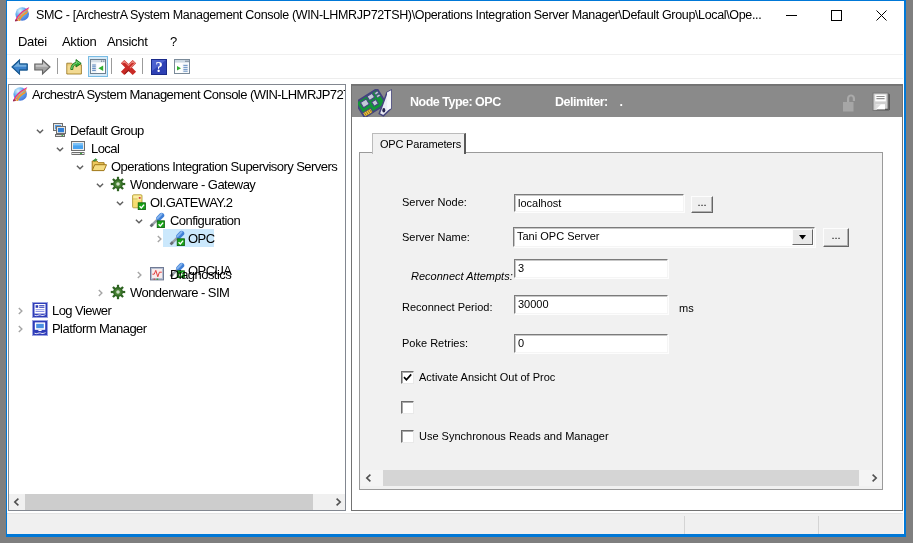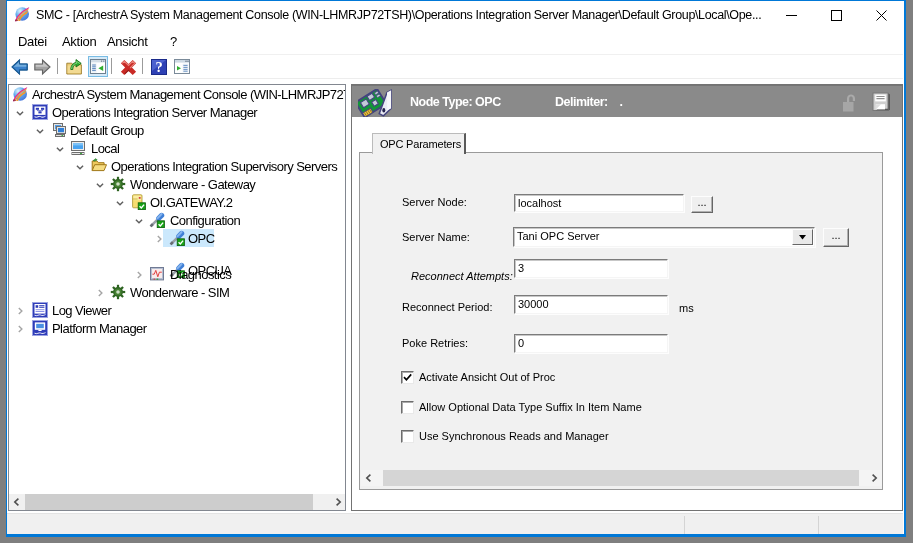--- a/index.html
+++ b/index.html
@@ -148,39 +148,20 @@
             </defs>
             <circle cx="8.2" cy="8" r="6.8" fill="url(#sg)"></circle>
             <path d="M0.9 15.3 C2.8 9.3 7.5 4.5 15.4 0.9 L13.6 4.2 C8.8 6.2 5.0 9.9 3.5 15.0 Z" fill="#e0289a"></path>
             <path d="M0.9 15.3 L3.5 15.0 C3.7 14.4 3.9 13.9 4.1 13.4 L1.6 13.6 Z" fill="#8a1a4a"></path>
             <path d="M4.0 14.8 C5.5 10.4 8.8 7.2 14.3 4.4 L13.1 7.4 C9.5 9.2 6.9 11.6 6.0 14.9 Z" fill="#f29a2e"></path>
             <path d="M3.0 14.5 C4.7 9.6 8.7 6.0 14.7 3.2" stroke="#f8d822" stroke-width="0.8" fill="none"></path>
           </svg>
         </div>
         <div class="tlabel" style="left:23px;">ArchestrA System Management Console (WIN-LHMRJP72TSH)</div>
       </div>
-    <div class="trow" style="left:0;top:19px;width:337px;">
-        <div class="chev" style="left:3px;">
-          <svg width="16" height="16" viewBox="0 0 16 16">
-            <path d="M4.9 6.7 L8 9.8 L11.1 6.7" stroke="#5f5f5f" stroke-width="1.4" fill="none"></path>
-          </svg>
-        </div>
-        <div class="ticon" style="left:23px;">
-          <svg width="16" height="16" viewBox="0 0 16 16">
-            <rect x="0.5" y="0.5" width="15" height="15" fill="#2e3cb8" stroke="#9aa2e2"></rect>
-            <rect x="2.5" y="2.5" width="11" height="8.4" fill="#fff"></rect>
-            <rect x="3.8" y="3.8" width="3.2" height="2" fill="#2e3cb8"></rect>
-            <rect x="9" y="3.8" width="3.2" height="2" fill="#2e3cb8"></rect>
-            <rect x="6.4" y="7.4" width="3.2" height="2" fill="#2e3cb8"></rect>
-            <path d="M5.4 5.8 v1 M10.6 5.8 v1 M5.4 6.7 h5.2 M8 6.7 v0.8" stroke="#2e3cb8" stroke-width="0.7" fill="none"></path>
-            <path d="M2.5 12.8 c2.5 1.5 4.5 -1.2 6 -0.2 c1.8 1.2 3.5 0.4 5 -0.4" stroke="#fff" stroke-width="1" fill="none"></path>
-          </svg>
-        </div>
-        <div class="tlabel" style="left:43px;">Operations Integration Server Manager</div>
-      </div>
     <div class="trow" style="left:0;top:37px;width:337px;">
         <div class="chev" style="left:23px;">
           <svg width="16" height="16" viewBox="0 0 16 16">
             <path d="M4.9 6.7 L8 9.8 L11.1 6.7" stroke="#5f5f5f" stroke-width="1.4" fill="none"></path>
           </svg>
         </div>
         <div class="ticon" style="left:42px;">
           <svg width="16" height="16" viewBox="0 0 16 16">
             <rect x="2.5" y="1.5" width="9" height="7" fill="#e4e4e4" stroke="#6e6e6e"></rect>
             <rect x="4" y="3" width="6" height="4.2" fill="#53a0ea"></rect>
@@ -471,21 +452,20 @@
       <div class="flabel" style="left:319px; top:149px;">ms</div>
       <div class="flabel" style="left:42px; top:184px;">Poke Retries:</div>
       <div class="finput" style="left:154px; top:181px; width:154px; height:19px;">0</div>
       <div class="cb" style="left:41px; top:218px;">
           <svg width="11" height="11" viewBox="0 0 11 11">
             <path d="M2 5.2 l2.4 2.6 L9.2 2.4" stroke="#000" stroke-width="1.7" fill="none"></path>
           </svg>
         </div>
       <div class="flabel" style="left:59px; top:218px;">Activate Ansicht Out of Proc</div>
       <div class="cb" style="left:41px; top:248px;"></div>
-      <div class="flabel" style="left:59px; top:248px;">Allow Optional Data Type Suffix In Item Name</div>
       <div class="cb" style="left:41px; top:277px;"></div>
       <div class="flabel" style="left:59px; top:277px;">Use Synchronous Reads and Manager</div>
       <div class="hscroll" style="left:1px;top:317px;width:521px;background:#f4f4f4;">
         <div class="sb-arrow" style="left:0;">
             <svg width="16" height="16" viewBox="0 0 16 16">
               <path d="M9.4 4.6 L5.8 8 L9.4 11.4" stroke="#505050" stroke-width="1.6" fill="none"></path>
             </svg>
           </div>
         <div class="sb-thumb" style="left:22px;width:476px;background:#d5d5d5;"></div>
         <div class="sb-arrow" style="left:505px;">

